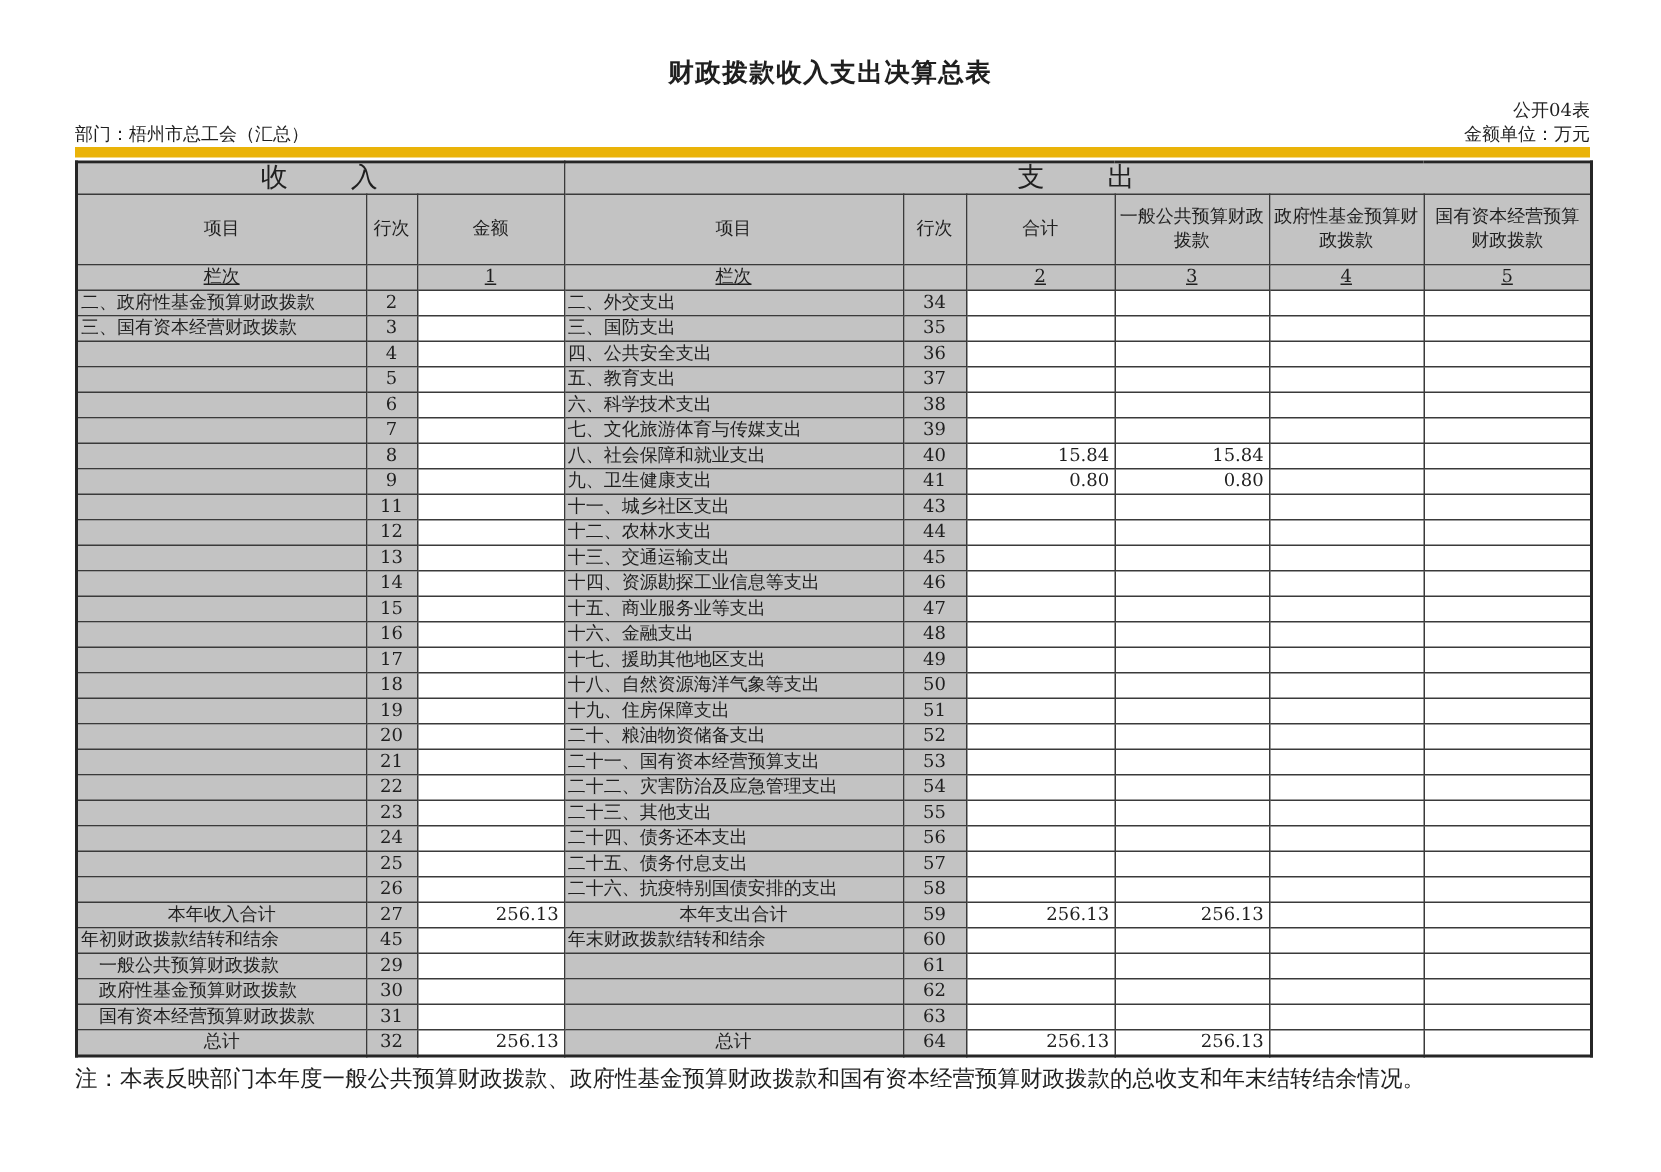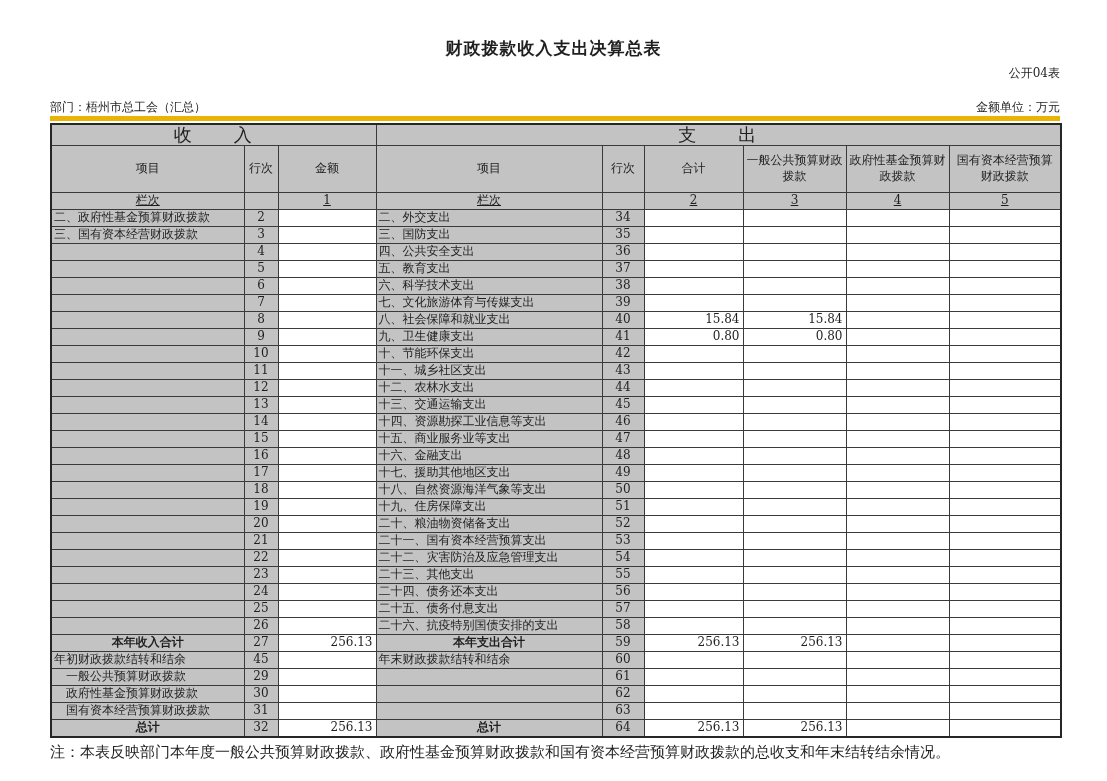--- a/index.html
+++ b/index.html
@@ -9,40 +9,40 @@
     color:#1f1f1f;position:relative;overflow:hidden;
   }
   .title{
     text-align:center;font-size:17px;font-weight:bold;
     padding-top:37px;letter-spacing:1px;
   }
   .meta{width:1010px;margin:6px 0 0 50px;font-size:12px;}
   .meta-r1{text-align:right;height:15px;line-height:15px;}
   .meta-r2{
     display:flex;justify-content:space-between;align-items:flex-end;
-    border-bottom:5px solid #eab308;padding-bottom:1px;margin-top:19px;
+    border-bottom:7px solid #eab308;padding-bottom:1px;margin-top:1px;
     height:15px;line-height:15px;
   }
   table{
     border-collapse:collapse;table-layout:fixed;width:1010px;
     margin:2px 0 0 50px;font-size:12px;border:2px solid #262626;
   }
   th,td{
     border:1px solid #3a3a3a;overflow:hidden;white-space:nowrap;
     padding:0 2px;line-height:1.1;font-weight:normal;
   }
   .g{background:#c3c3c3;}
   tr.h1 th{height:20px;font-size:18px;letter-spacing:2px;}
   tr.h2 th{height:46px;white-space:normal;line-height:1.3;}
   tr.h3 th{height:16px;text-decoration:underline;}
   tbody td{height:16px;}
   .item{text-align:left;}
   .num{text-align:center;}
   .amt{text-align:right;padding-right:3px;background:#ffffff;}
-  .boldc{text-align:center;font-weight:bold;}
+  .boldc{text-align:center;font-weight:normal;}
   .note{margin:5px 0 0 50px;font-size:15px;}
 </style>
 </head>
 <body>
 
 <div class="page">
 
   <div class="title">财政拨款收入支出决算总表</div>
 
   <div class="meta">
@@ -177,31 +177,20 @@
           <td class="amt"></td>
           <td class="item g">九、卫生健康支出</td>
           <td class="num g">41</td>
           <td class="amt">0.80</td>
           <td class="amt">0.80</td>
           <td class="amt"></td>
           <td class="amt"></td>
         </tr>
         <tr>
           <td class="item g"></td>
-          <td class="num g">10</td>
-          <td class="amt"></td>
-          <td class="item g">十、节能环保支出</td>
-          <td class="num g">42</td>
-          <td class="amt"></td>
-          <td class="amt"></td>
-          <td class="amt"></td>
-          <td class="amt"></td>
-        </tr>
-        <tr>
-          <td class="item g"></td>
           <td class="num g">11</td>
           <td class="amt"></td>
           <td class="item g">十一、城乡社区支出</td>
           <td class="num g">43</td>
           <td class="amt"></td>
           <td class="amt"></td>
           <td class="amt"></td>
           <td class="amt"></td>
         </tr>
         <tr>

